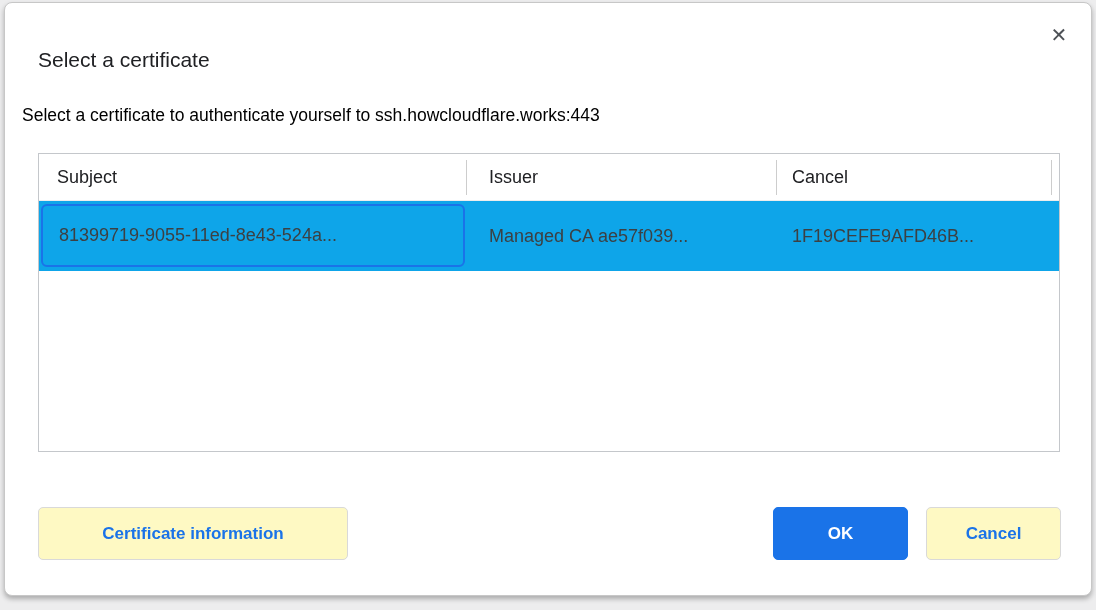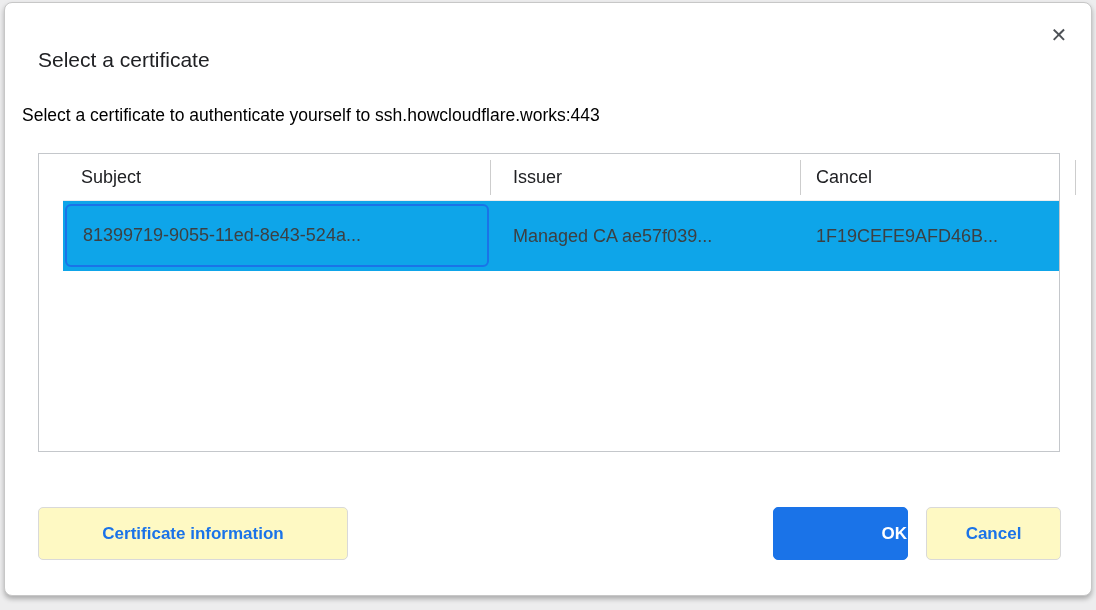--- a/index.html
+++ b/index.html
@@ -25,21 +25,21 @@
   .title {
     position:absolute; left:33px; top:45px;
     font-size:21px; color:#202124; font-weight:400;
   }
   .subtitle {
     position:absolute; left:17px; top:102px;
     font-size:17.5px; color:#000000; font-weight:400;
   }
   .cert-table {
     position:absolute; left:33px; top:150px; width:1022px; height:299px;
-    border:1px solid #c4c7cb; background:#fff;padding-left:24px;
+    border:1px solid #c4c7cb; background:#fff;
   }
   .thead { position:relative; height:47px; border-bottom:1px solid #ededed; }
   .th {
     position:absolute; top:0; height:47px; line-height:47px;
     font-size:18px; color:#202124;
   }
   .th-subject { left:18px; }
   .th-issuer  { left:450px; }
   .th-serial  { left:753px; }
   .col-divider {
@@ -60,21 +60,21 @@
   .cell-subject { padding-left:16px; }
   .cell-issuer  { position:absolute; left:450px; top:0; line-height:70px; }
   .cell-serial  { position:absolute; left:753px; top:0; line-height:70px; }
   .btn {
     position:absolute; top:504px; height:53px;
     display:flex; align-items:center; justify-content:center;
     font-size:17px; font-weight:700; border-radius:5px; cursor:pointer;
     border:1px solid #d9d9d9; background:#fef9c3; color:#1a73e8;
   }
   .btn-cert-info { left:33px; width:310px; }
-  .btn-ok { left:768px; width:135px; background:#1a73e8; border-color:#1a73e8; color:#fff;justify-content:flex-end; }
+  .btn-ok { left:768px; width:135px; background:#1a73e8; border-color:#1a73e8; color:#fff; }
   .btn-cancel { left:921px; width:135px; }
 </style>
 </head>
 <body>
 
 <div class="dialog">
 
   <div class="close-btn">
     <span>✕</span>
   </div>

